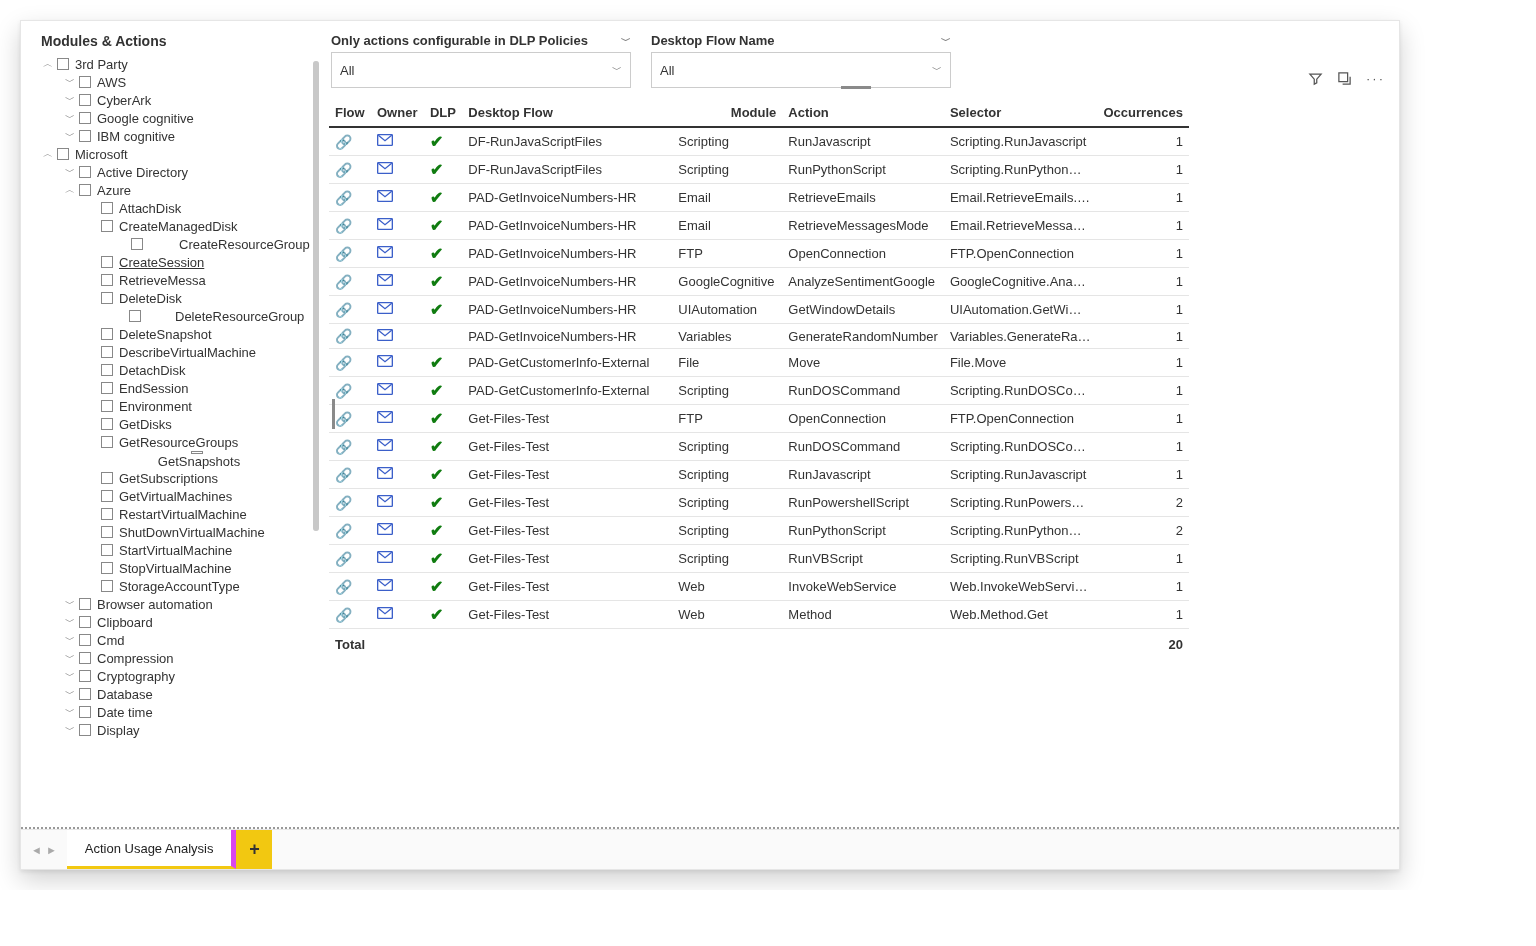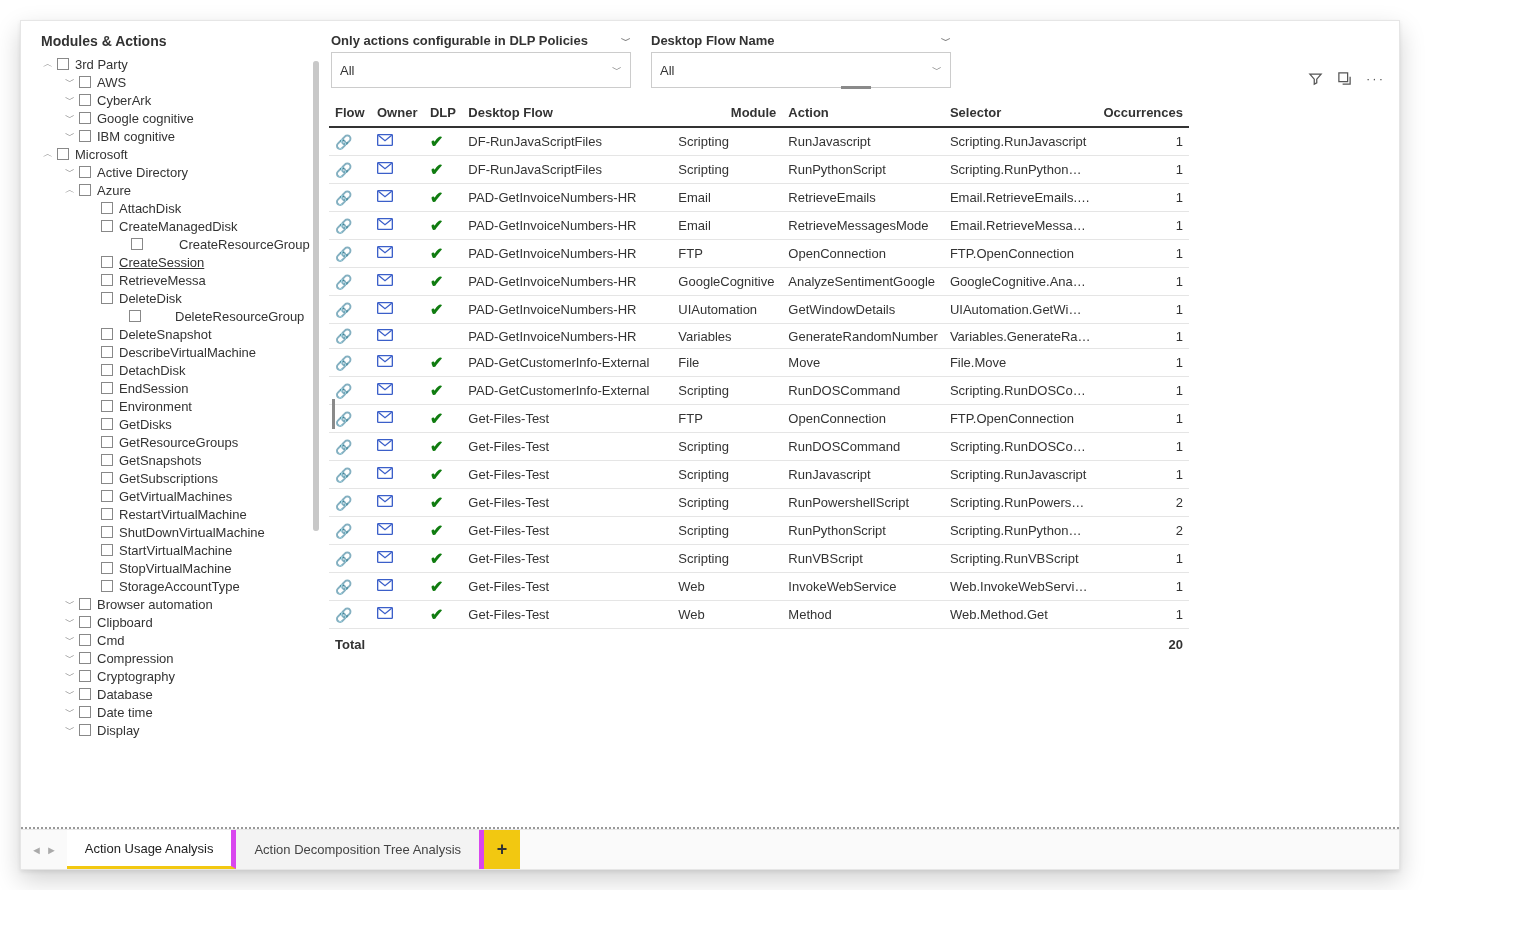--- a/index.html
+++ b/index.html
@@ -233,21 +233,21 @@
           <div class="tree-row" style="padding-left: 44px;">
             <span class="tree-caret"></span>
             <span class="tree-checkbox"></span>
             <span class="tree-label">GetDisks</span>
           </div>
           <div class="tree-row" style="padding-left: 44px;">
             <span class="tree-caret"></span>
             <span class="tree-checkbox"></span>
             <span class="tree-label">GetResourceGroups</span>
           </div>
-          <div class="tree-row" style="padding-left: 44px;">
+          <div class="tree-row" style="padding-left: 44px; flex-direction: column;">
             <span class="tree-caret"></span>
             <span class="tree-checkbox"></span>
             <span class="tree-label">GetSnapshots</span>
           </div>
           <div class="tree-row" style="padding-left: 44px;">
             <span class="tree-caret"></span>
             <span class="tree-checkbox"></span>
             <span class="tree-label">GetSubscriptions</span>
           </div>
           <div class="tree-row" style="padding-left: 44px;">
@@ -628,17 +628,16 @@
     </div>
   </div>
 
   <div class="tab-strip">
     <div class="tab-nav">
       <span>◄</span>
       <span>►</span>
     </div>
     <div id="tabs" style="display:flex;">
         <div class="tab active">Action Usage Analysis</div>
-        <div class="tab">Action Decomposition Tree Analysis</div>
       </div>
     <div class="tab add">+</div>
   </div>
 </div>
 
 </body></html>

